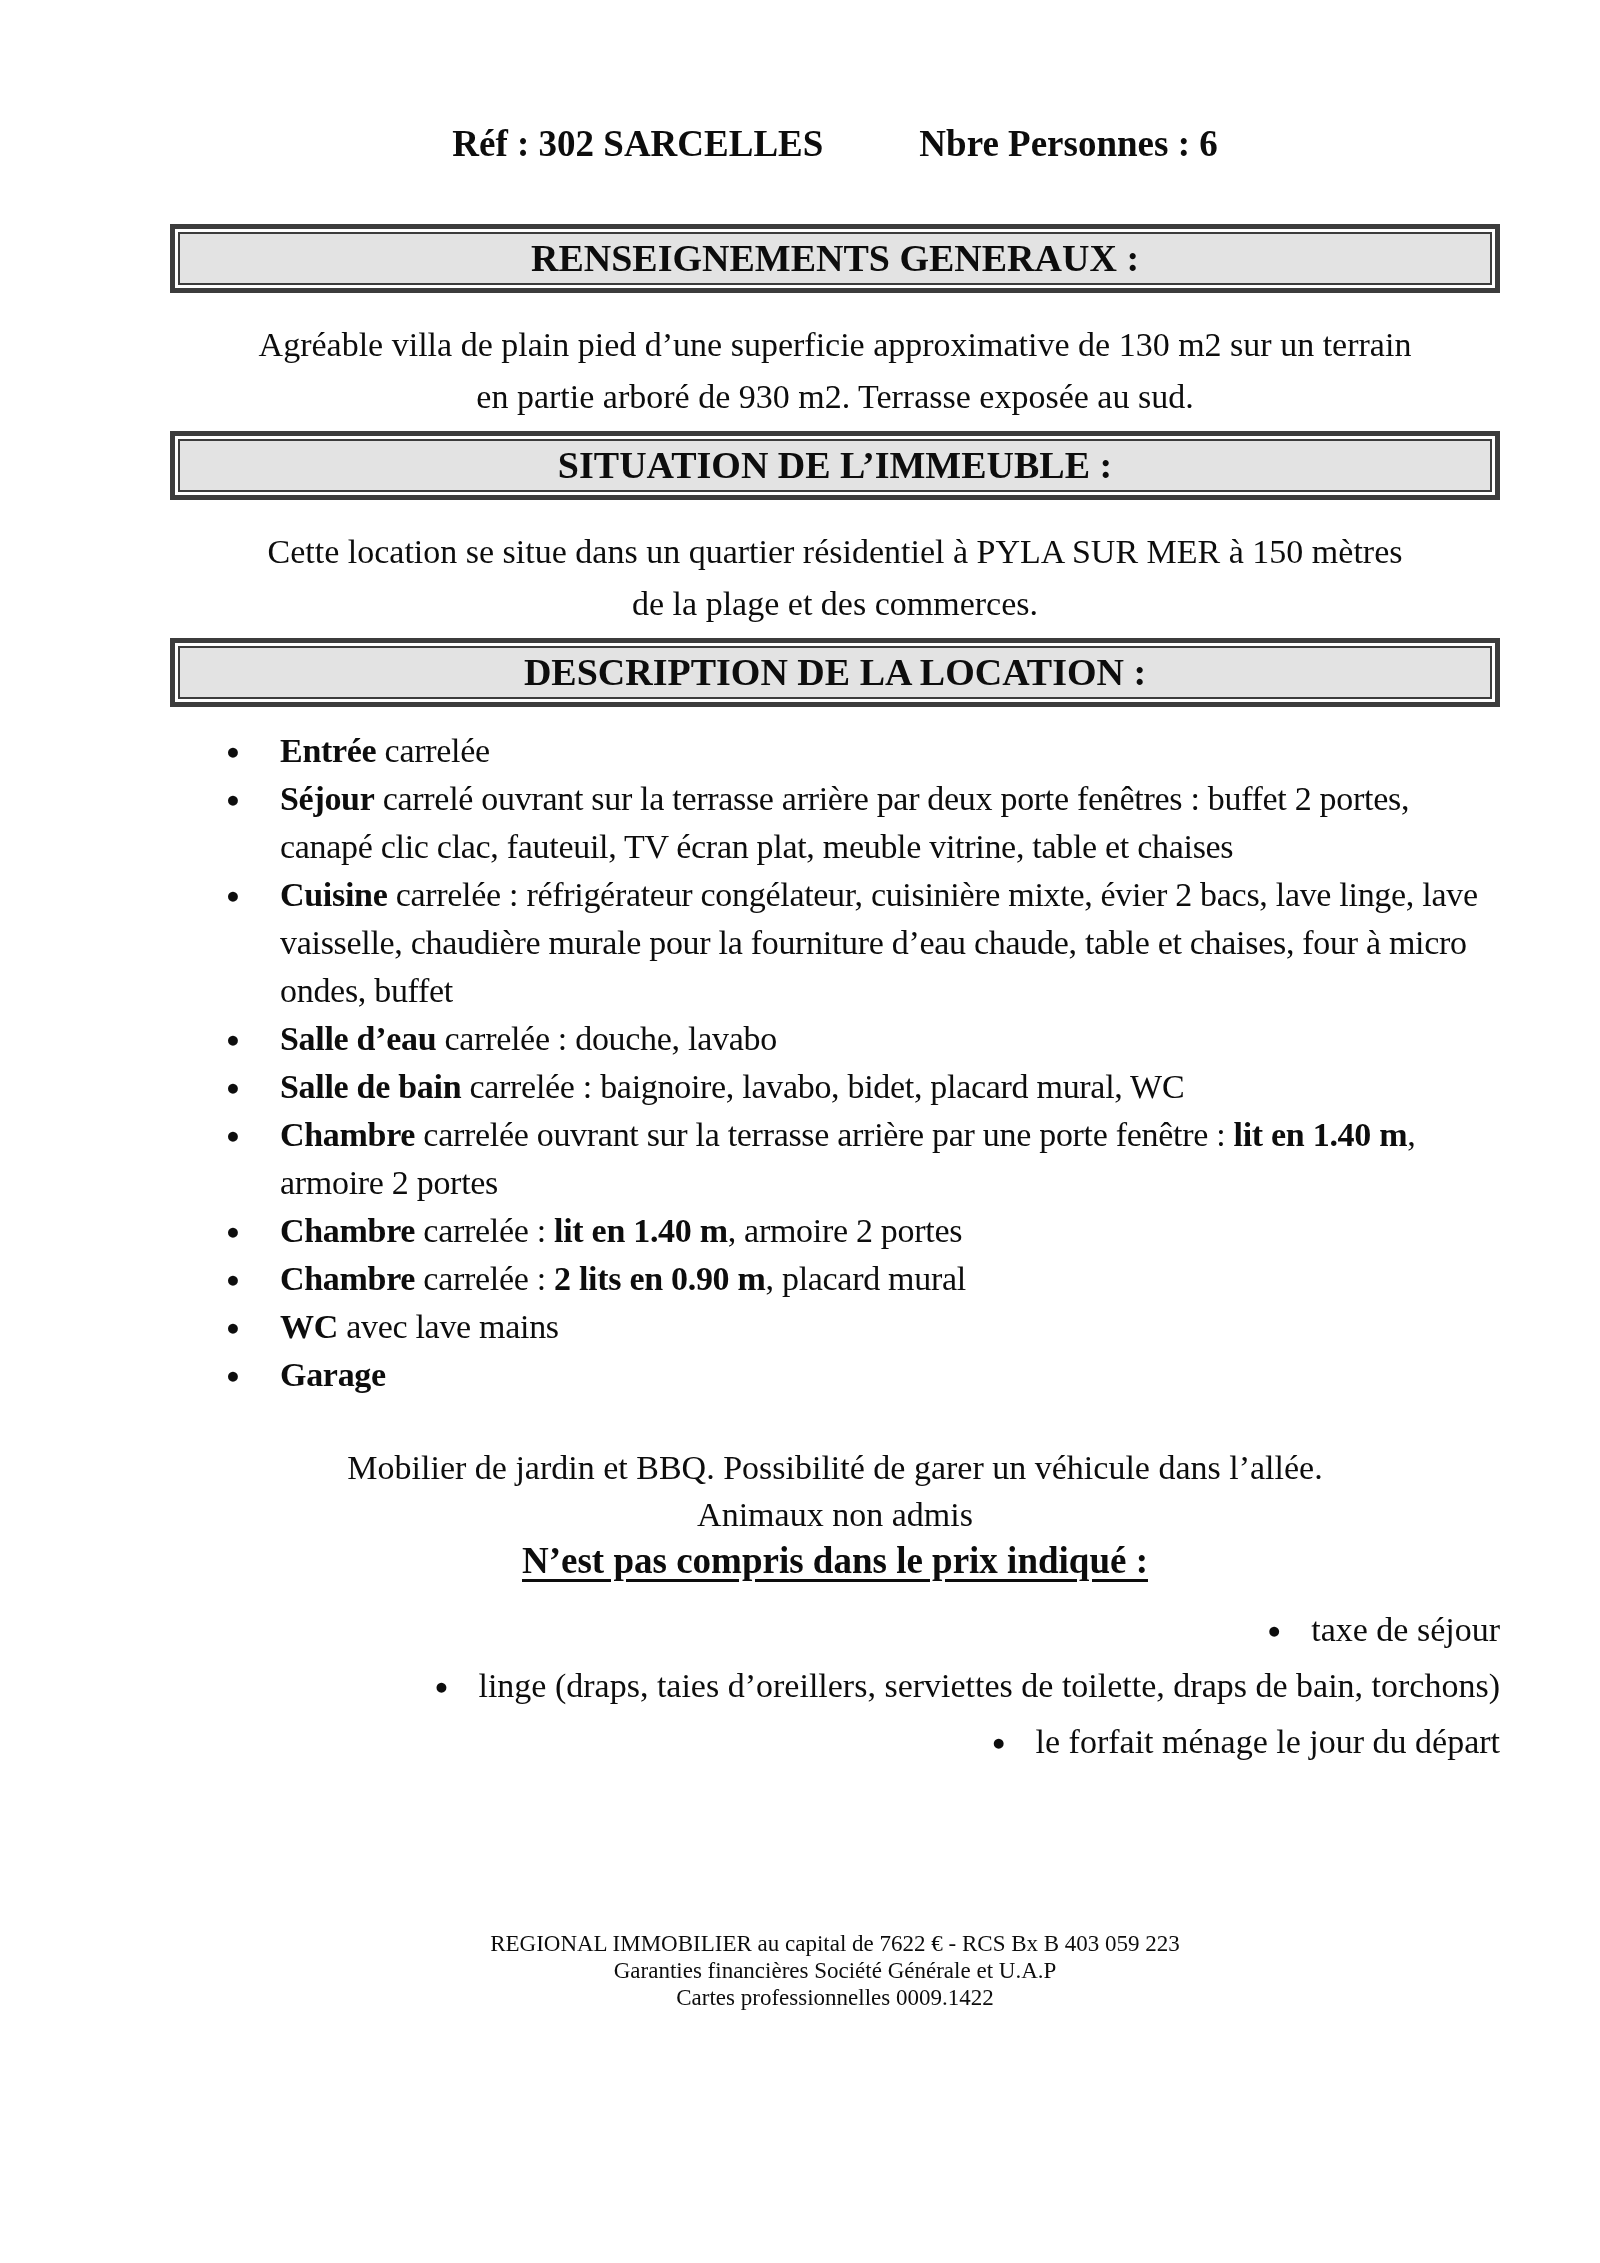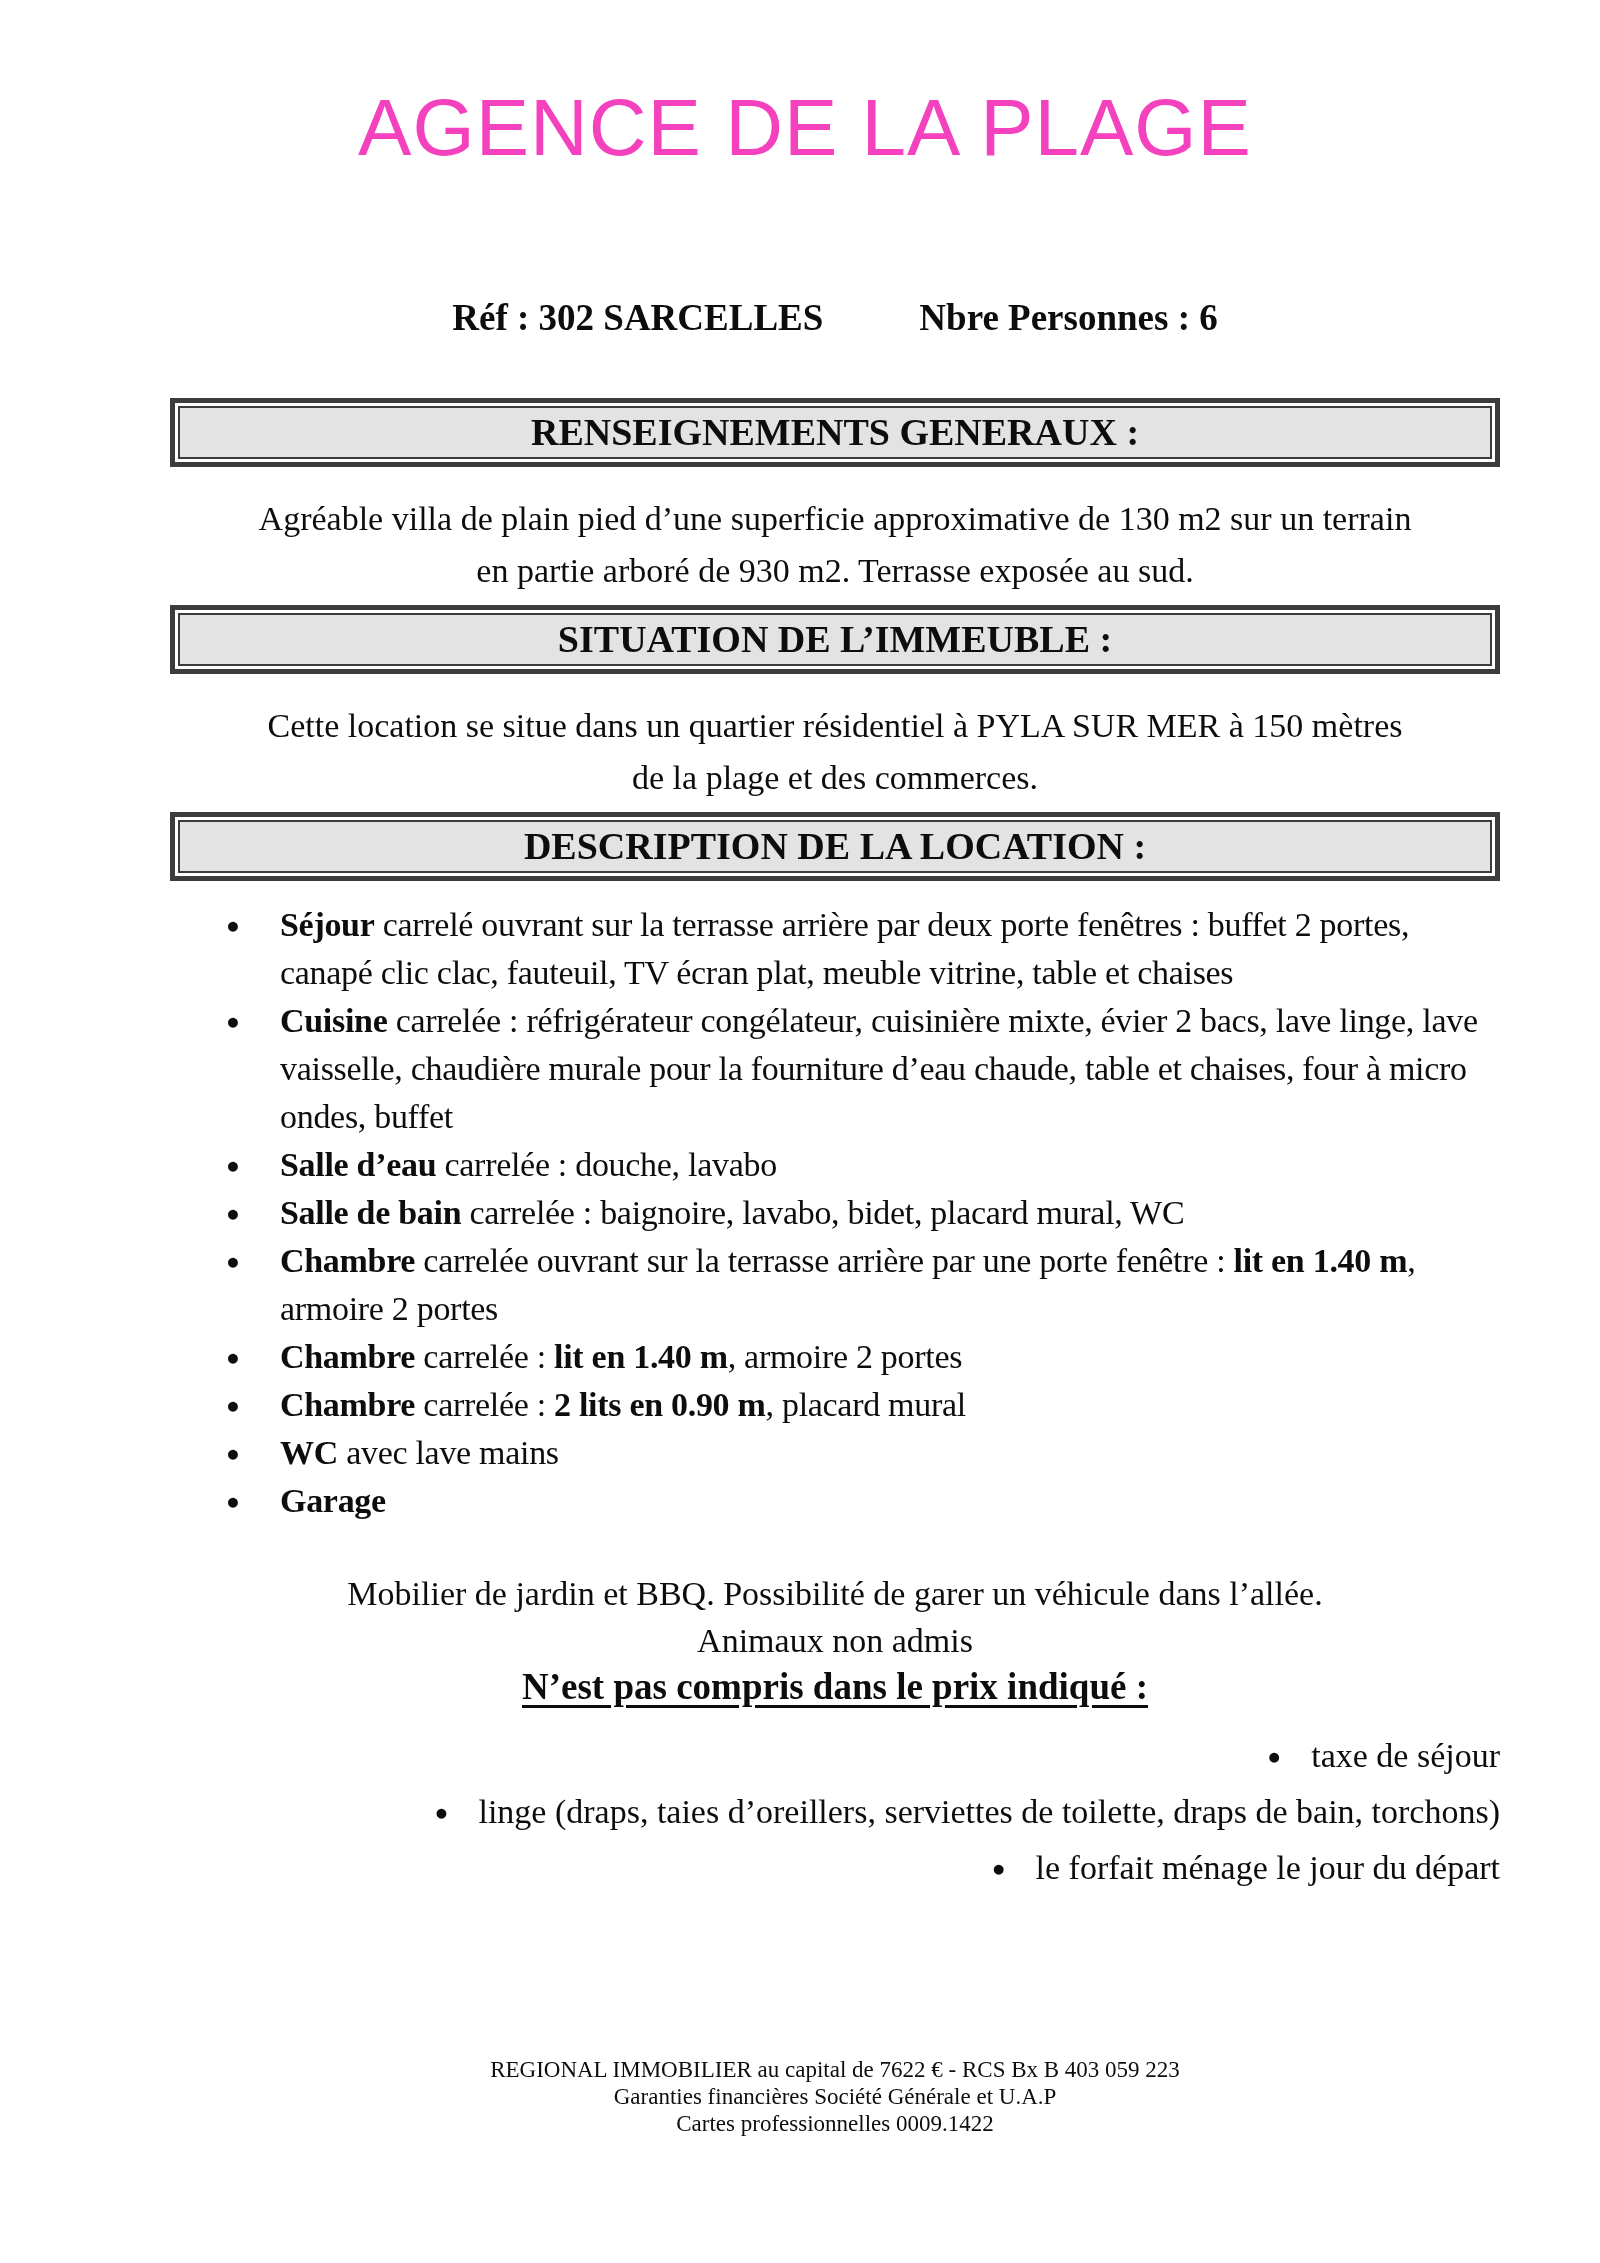--- a/index.html
+++ b/index.html
@@ -91,21 +91,20 @@
   .footer { margin-top: 158px; text-align: center; font-size: 23px; line-height: 27px; }
 
   b { font-weight: 700; }
 </style>
 </head>
 <body>
 
 <div class="page">
   <div class="content">
 
-    <div class="doc-title">AGENCE DE LA PLAGE</div>
 
     <div class="ref-row">
       <span>Réf : 302 SARCELLES</span>
       <span>Nbre Personnes : 6</span>
     </div>
 
     <div class="hbox first">RENSEIGNEMENTS GENERAUX :</div>
 
     <div class="para">
         <div class="pline">Agréable villa de plain pied d’une superficie approximative de 130 m2 sur un terrain</div>
@@ -115,20 +114,21 @@
     <div class="hbox after-para">SITUATION DE L’IMMEUBLE :</div>
 
     <div class="para">
         <div class="pline">Cette location se situe dans un quartier résidentiel à PYLA SUR MER à 150 mètres</div>
         <div class="pline">de la plage et des commerces.</div>
       </div>
 
     <div class="hbox after-para">DESCRIPTION DE LA LOCATION :</div>
 
     <ul class="desc-list">
+        <li class="desc-item"><b>Entrée</b><span> carrelée</span></li>
         <li class="desc-item"><b>Séjour</b><span> carrelé ouvrant sur la terrasse arrière par deux porte fenêtres : buffet 2 portes, canapé clic clac, fauteuil, TV écran plat, meuble vitrine, table et chaises</span></li>
         <li class="desc-item"><b>Cuisine</b><span> carrelée : réfrigérateur congélateur, cuisinière mixte, évier 2 bacs, lave linge, lave vaisselle, chaudière murale pour la fourniture d’eau chaude, table et chaises, four à micro ondes, buffet</span></li>
         <li class="desc-item"><b>Salle d’eau</b><span> carrelée : douche, lavabo</span></li>
         <li class="desc-item"><b>Salle de bain</b><span> carrelée : baignoire, lavabo, bidet, placard mural, WC</span></li>
         <li class="desc-item"><b>Chambre</b><span> carrelée ouvrant sur la terrasse arrière par une porte fenêtre : </span><b>lit en 1.40 m</b><span>, armoire 2 portes</span></li>
         <li class="desc-item"><b>Chambre</b><span> carrelée : </span><b>lit en 1.40 m</b><span>, armoire 2 portes</span></li>
         <li class="desc-item"><b>Chambre</b><span> carrelée : </span><b>2 lits en 0.90 m</b><span>, placard mural</span></li>
         <li class="desc-item"><b>WC</b><span> avec lave mains</span></li>
         <li class="desc-item"><b>Garage</b></li>
       </ul>

